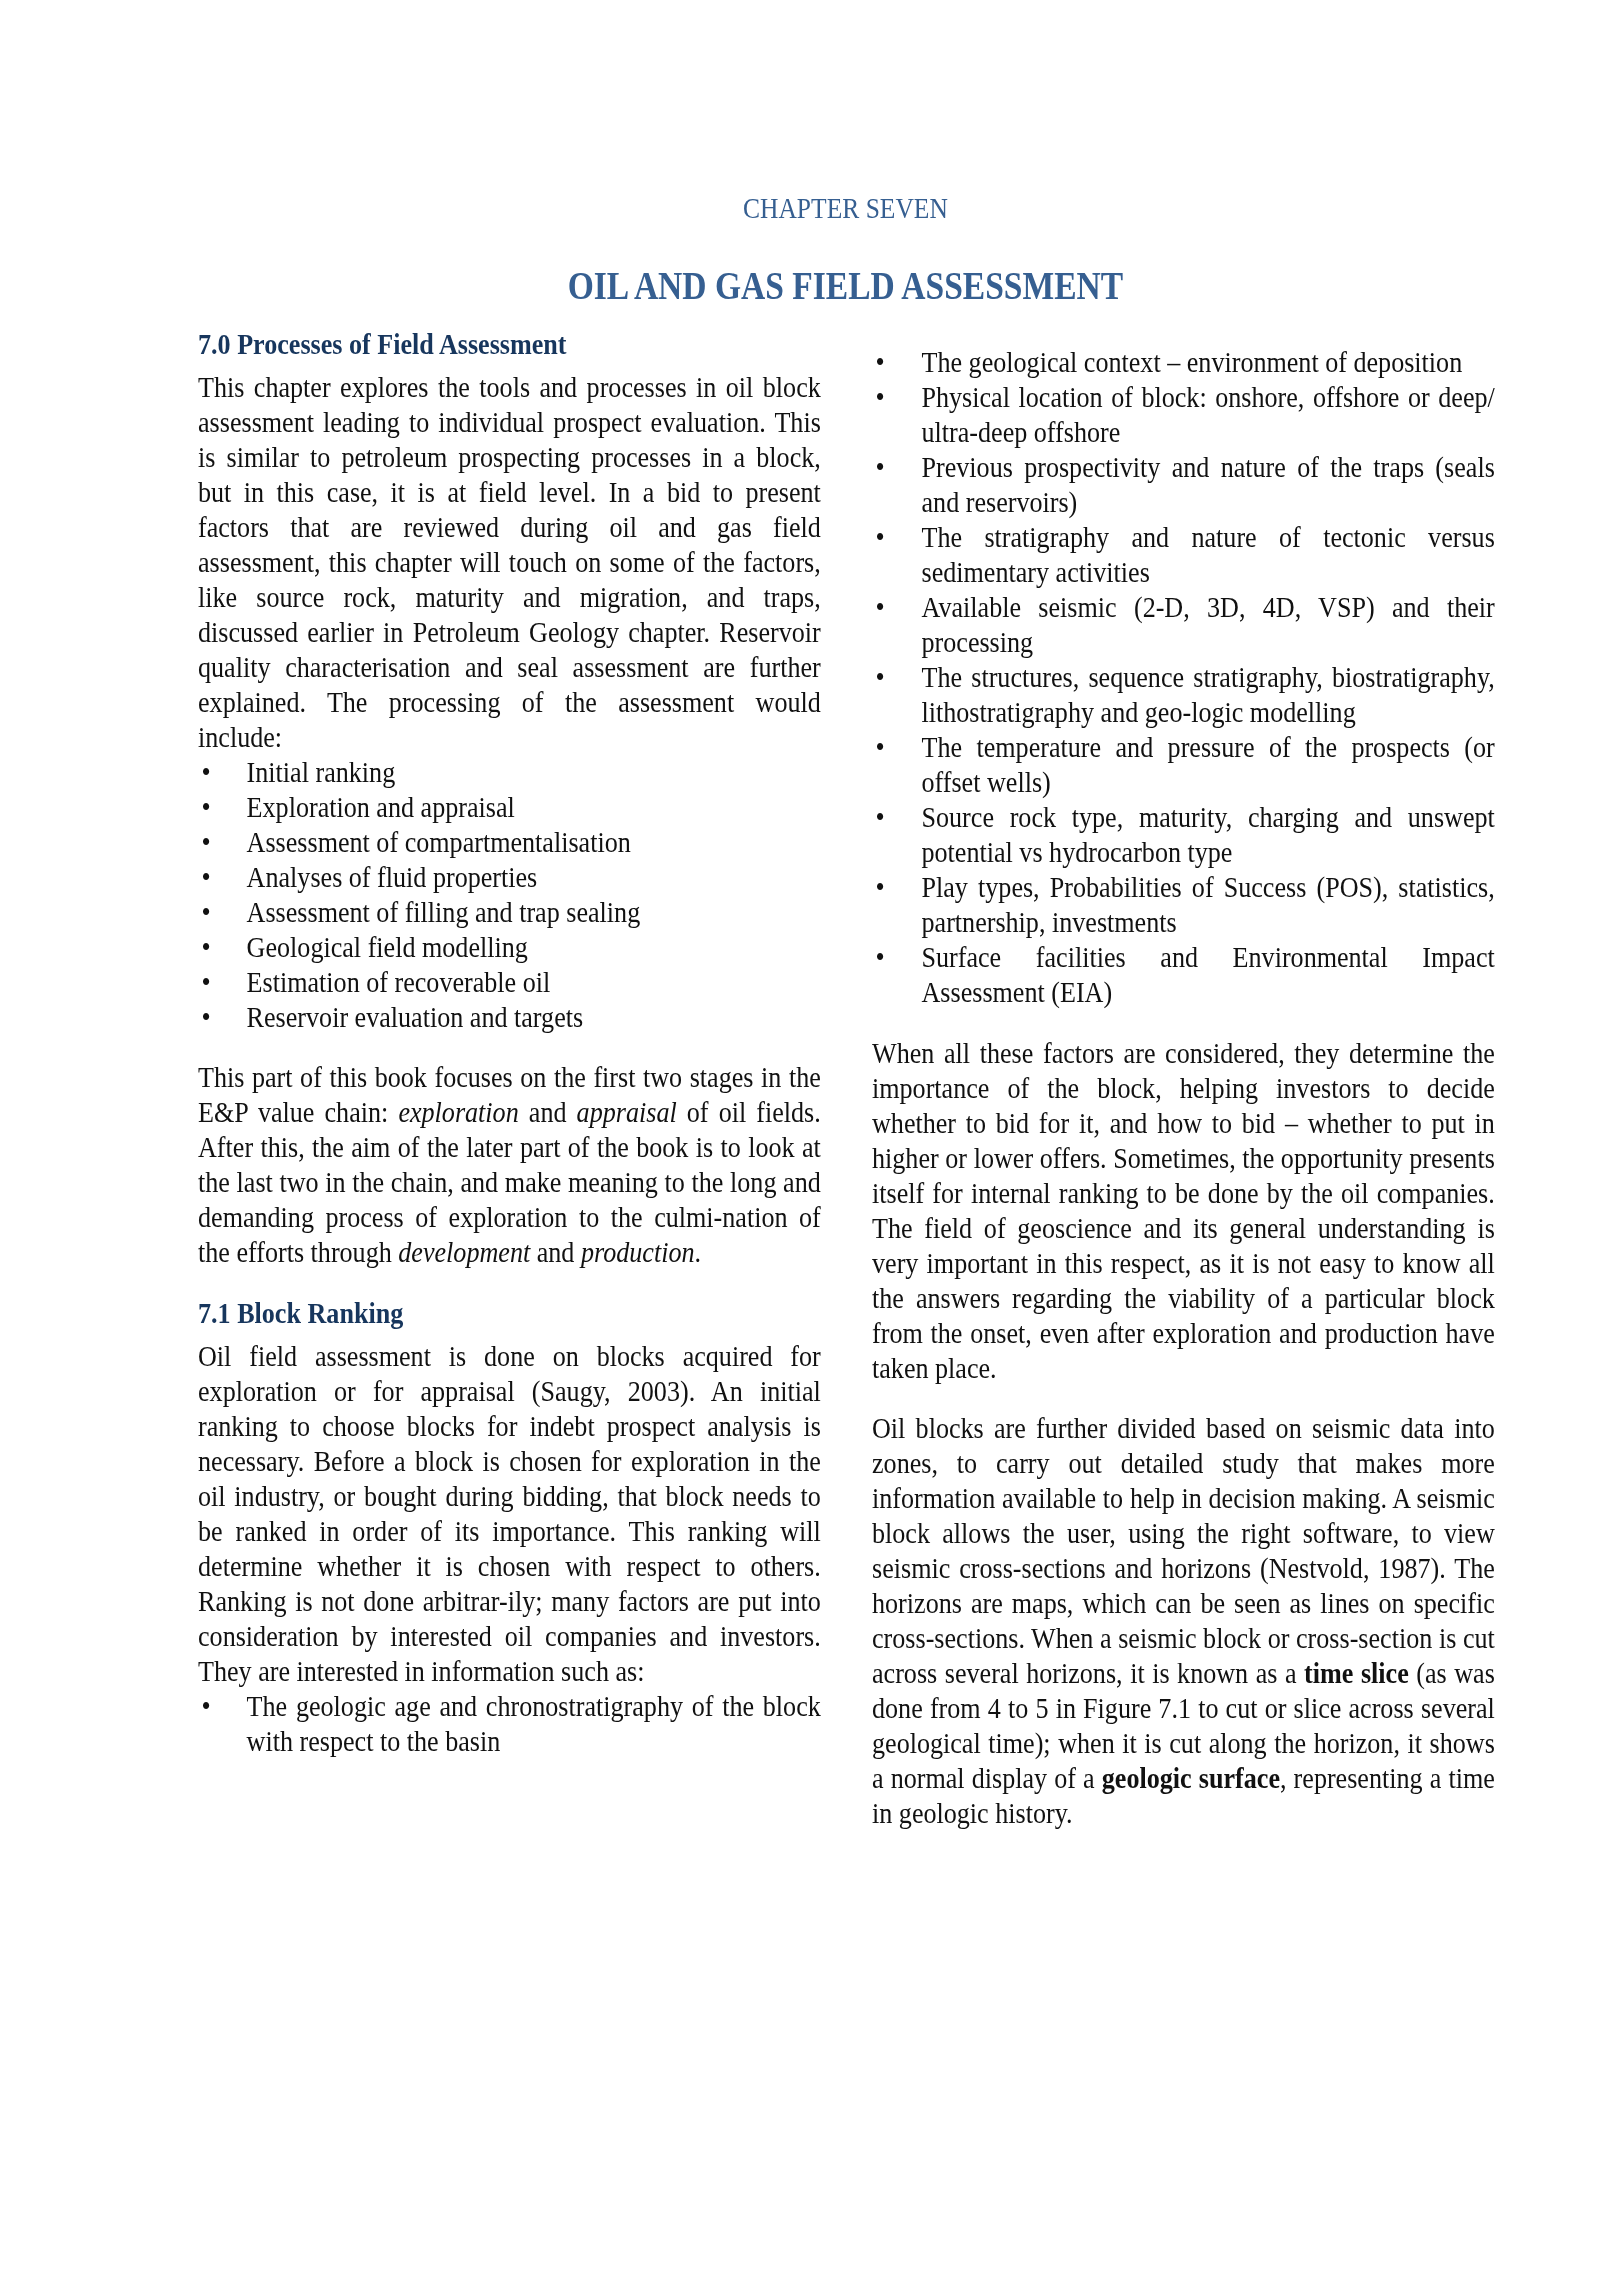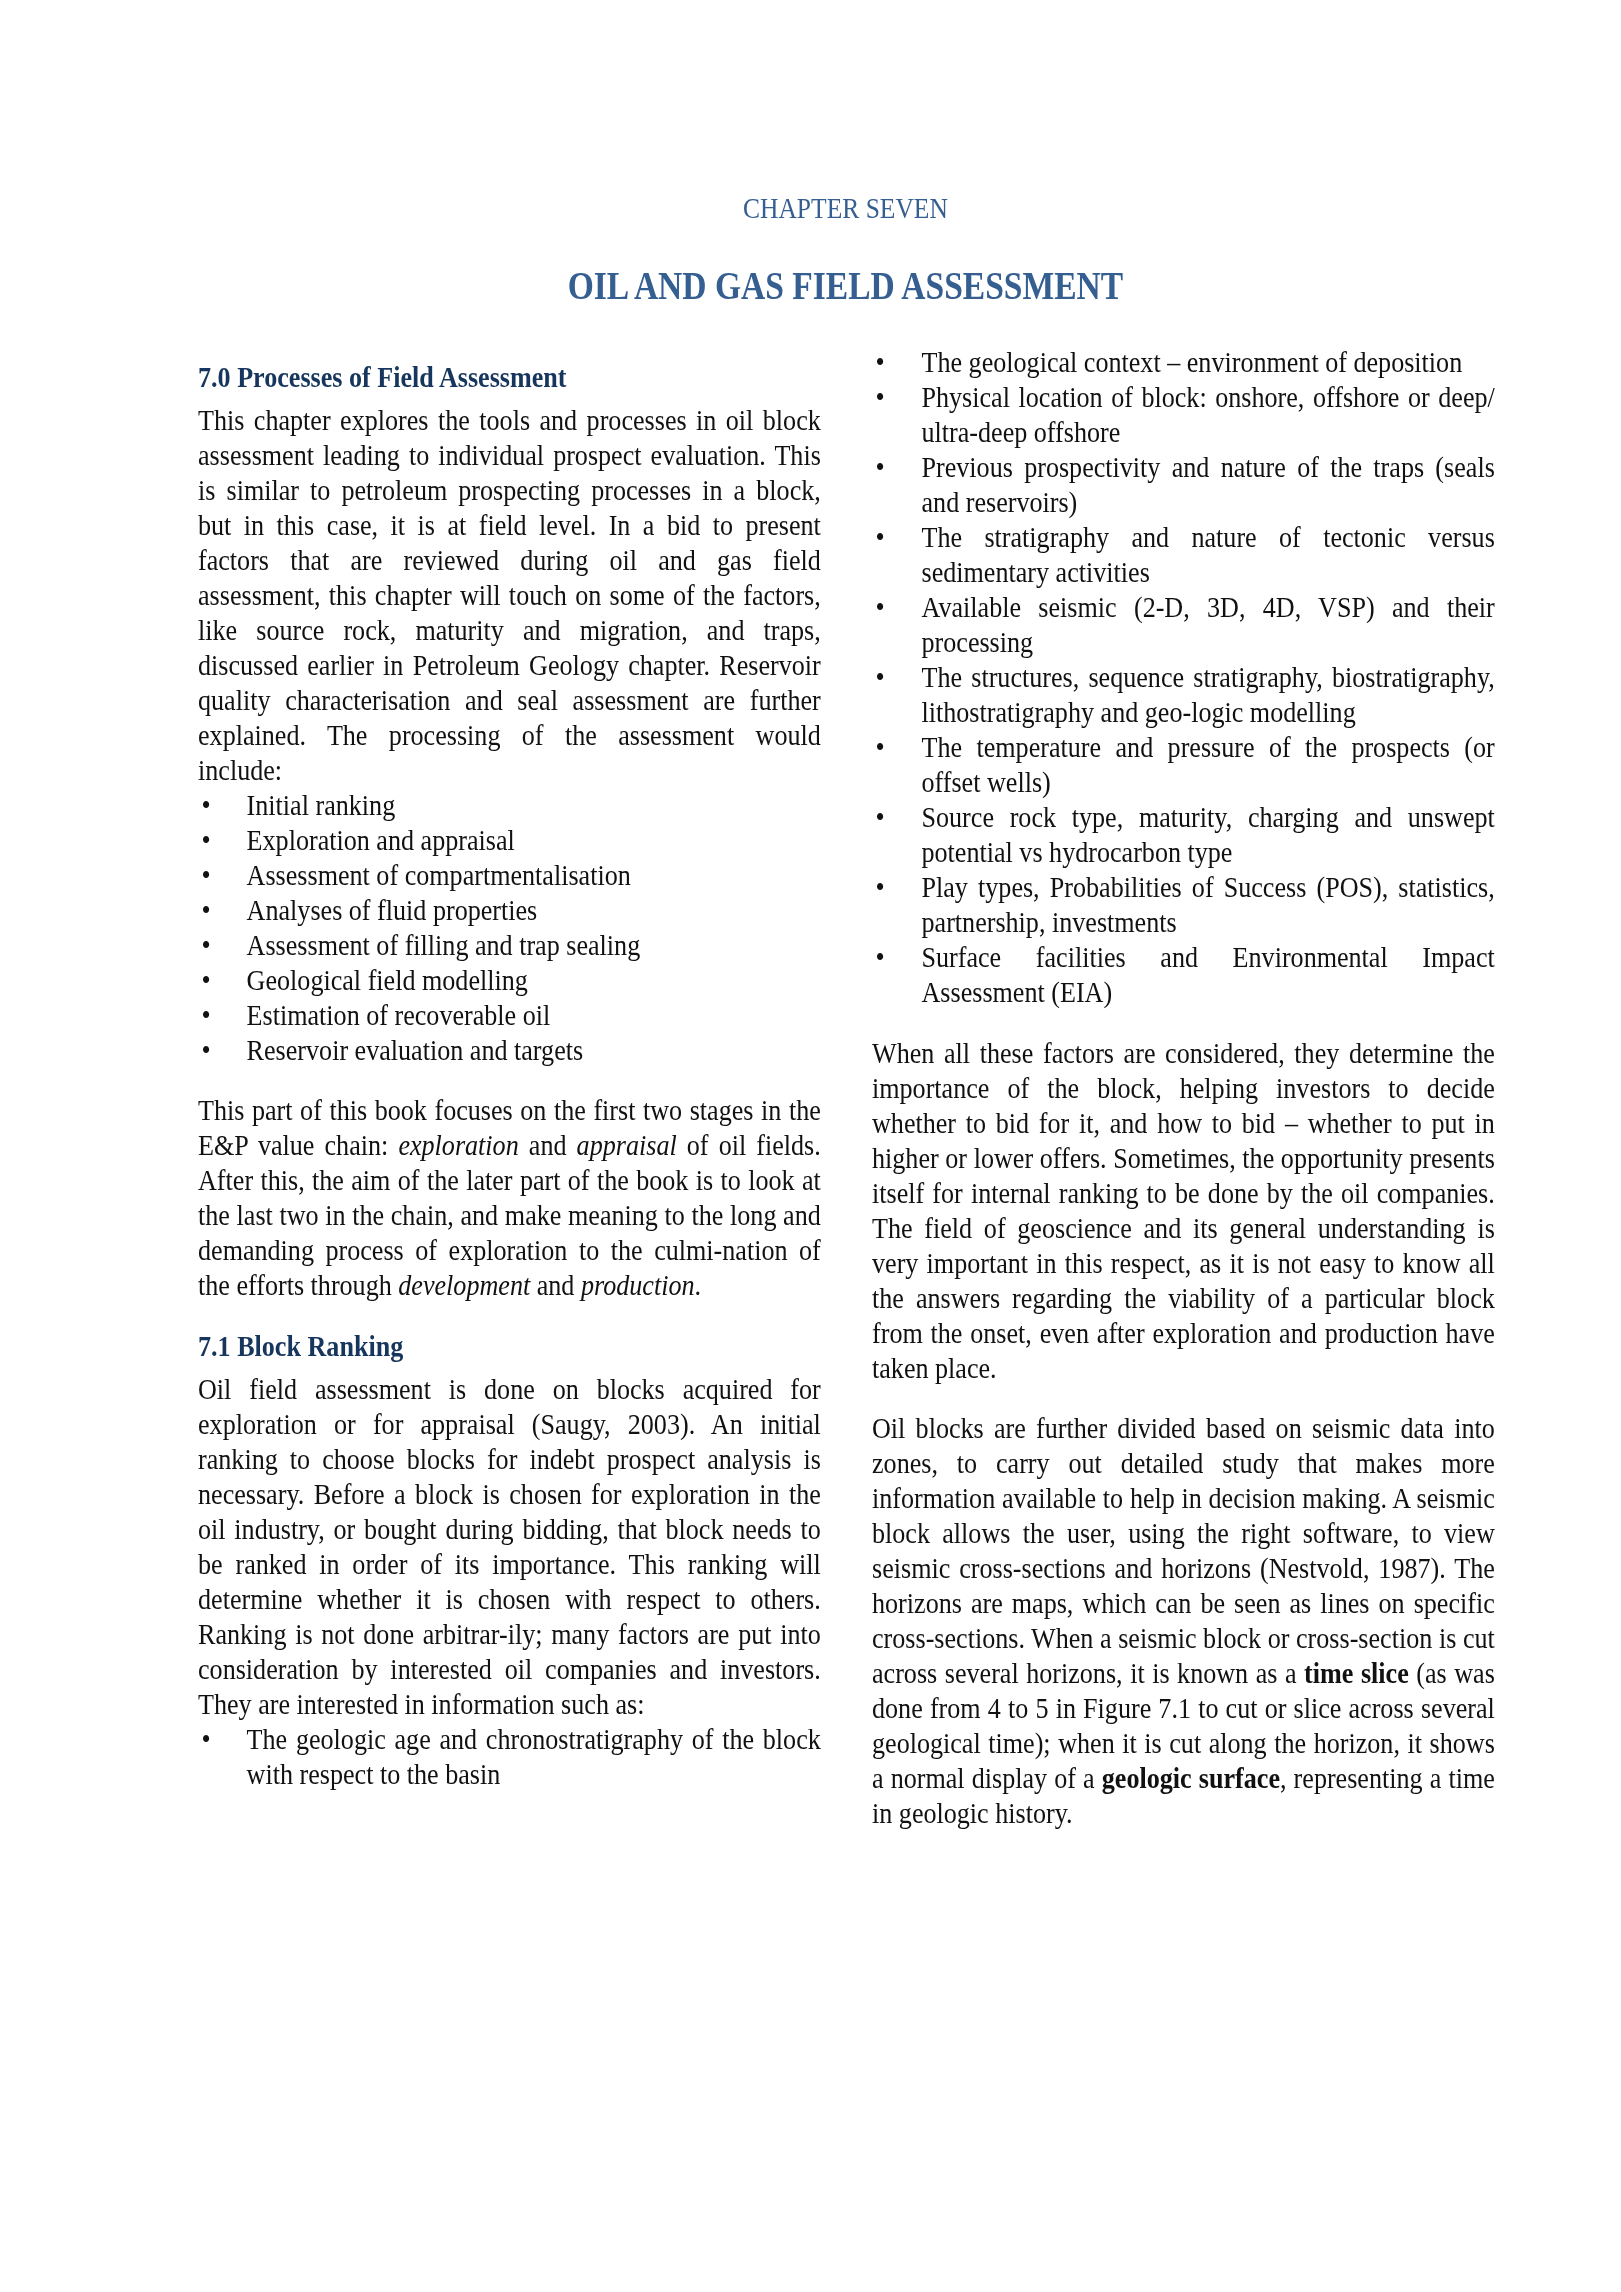--- a/index.html
+++ b/index.html
@@ -2,21 +2,21 @@
 <html><head>
 <meta charset="utf-8">
 <style>
   html, body { margin: 0; padding: 0; background: #ffffff; }
   body { width: 1621px; height: 2293px; position: relative; overflow: hidden;
          font-family: "Liberation Serif", "DejaVu Serif", serif; color: #111; }
   .chapter-label { position: absolute; top: 192px; left: 0; width: 1691px; text-align: center;
          font-size: 29px; color: #365F91; letter-spacing: 0px; transform: scaleX(0.88); transform-origin: 845px 0; }
   .chapter-title { position: absolute; top: 263px; left: 0; width: 1691px; text-align: center;
          font-size: 39px; font-weight: bold; color: #365F91; transform: scaleX(0.86); transform-origin: 845px 0; }
-  .col { position: absolute; top: 360px; }
+  .col { position: absolute; top: 327px; }
   .col-left { left: 198px; width: 623px; }
   .col-right { left: 872px; width: 623px; top: 345px; }
   .cond { transform: scaleX(0.9); transform-origin: 0 0; width: 692px; }
   h2 { margin: 0 0 7.8px 0; font-size: 29px; font-weight: bold; color: #17365D; line-height: 35px; }
   p { margin: 0; font-size: 29px; line-height: 35px; text-align: justify; }
   .gap { height: 25.5px; }
   ul { list-style: none; margin: 0; padding: 0; }
   li { position: relative; padding-left: 54px; font-size: 29px; line-height: 35px; text-align: justify; }
   li .bullet { position: absolute; left: 3.9px; top: 0; }
   .right-list li { padding-left: 55px; }

